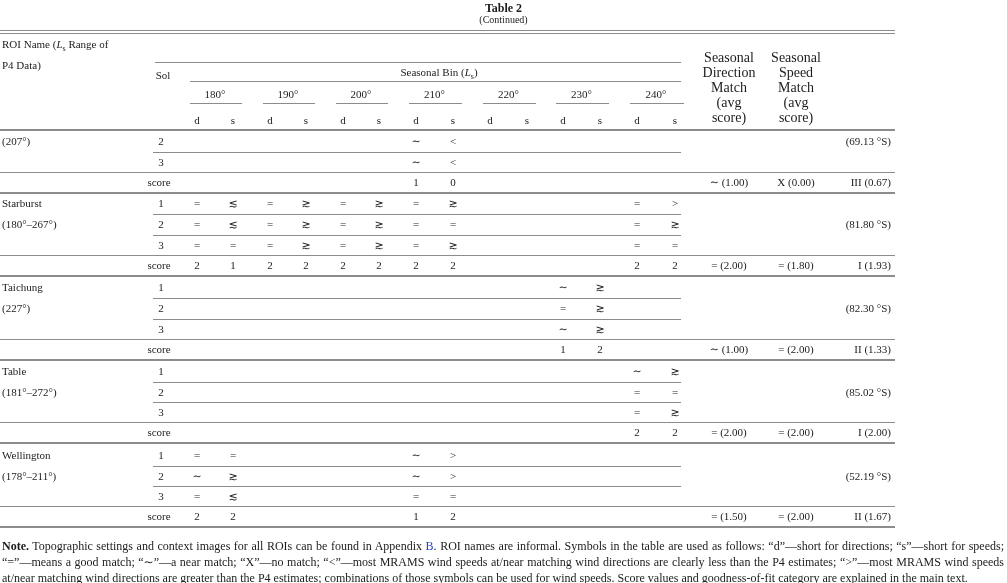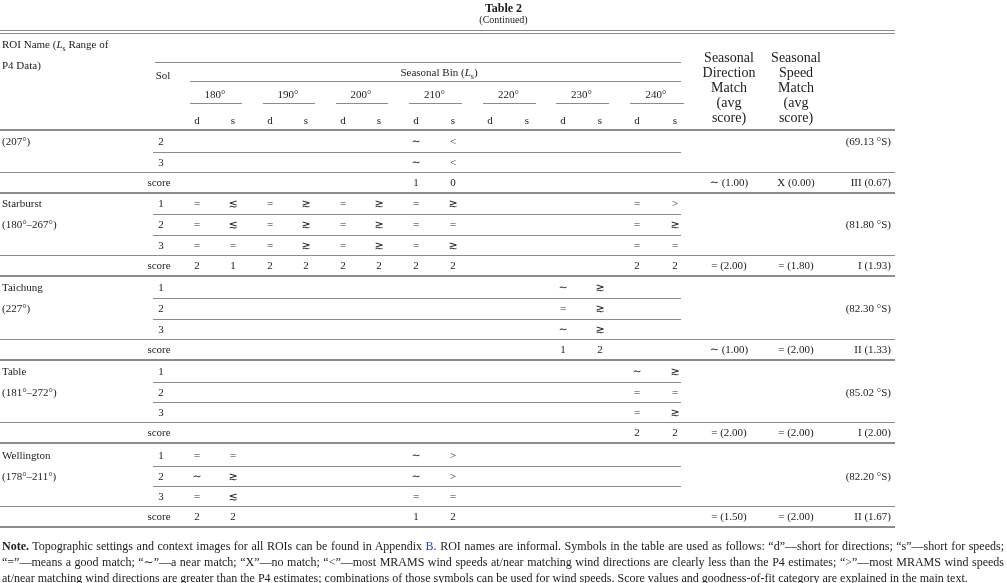--- a/index.html
+++ b/index.html
@@ -194,21 +194,21 @@
     <div class="c" style="left: 197px; top: 447px;">=</div>
     <div class="c" style="left: 233px; top: 447px;">=</div>
     <div class="c" style="left: 416px; top: 447px;">∼</div>
     <div class="c" style="left: 453px; top: 447px;">&gt;</div>
     <div class="rule" style="left: 153px; top: 466px; width: 528px; height: 1px;"></div>
     <div class="c" style="left: 161px; top: 468px;">2</div>
     <div class="c" style="left: 197px; top: 468px;">∼</div>
     <div class="c" style="left: 233px; top: 468px;">≳</div>
     <div class="c" style="left: 416px; top: 468px;">∼</div>
     <div class="c" style="left: 453px; top: 468px;">&gt;</div>
-    <div class="r" style="left: 891px; top: 468px;">(82.20 °S)</div>
+    <div class="r" style="left: 891px; top: 468px;">(52.19 °S)</div>
     <div class="rule" style="left: 153px; top: 486px; width: 528px; height: 1px;"></div>
     <div class="c" style="left: 161px; top: 488px;">3</div>
     <div class="c" style="left: 197px; top: 488px;">=</div>
     <div class="c" style="left: 233px; top: 488px;">≲</div>
     <div class="c" style="left: 416px; top: 488px;">=</div>
     <div class="c" style="left: 453px; top: 488px;">=</div>
     <div class="rule" style="left: 0px; top: 506px; width: 895px; height: 1px;"></div>
     <div class="c" style="left: 159px; top: 508px;">score</div>
     <div class="c" style="left: 197px; top: 508px;">2</div>
     <div class="c" style="left: 233px; top: 508px;">2</div>

